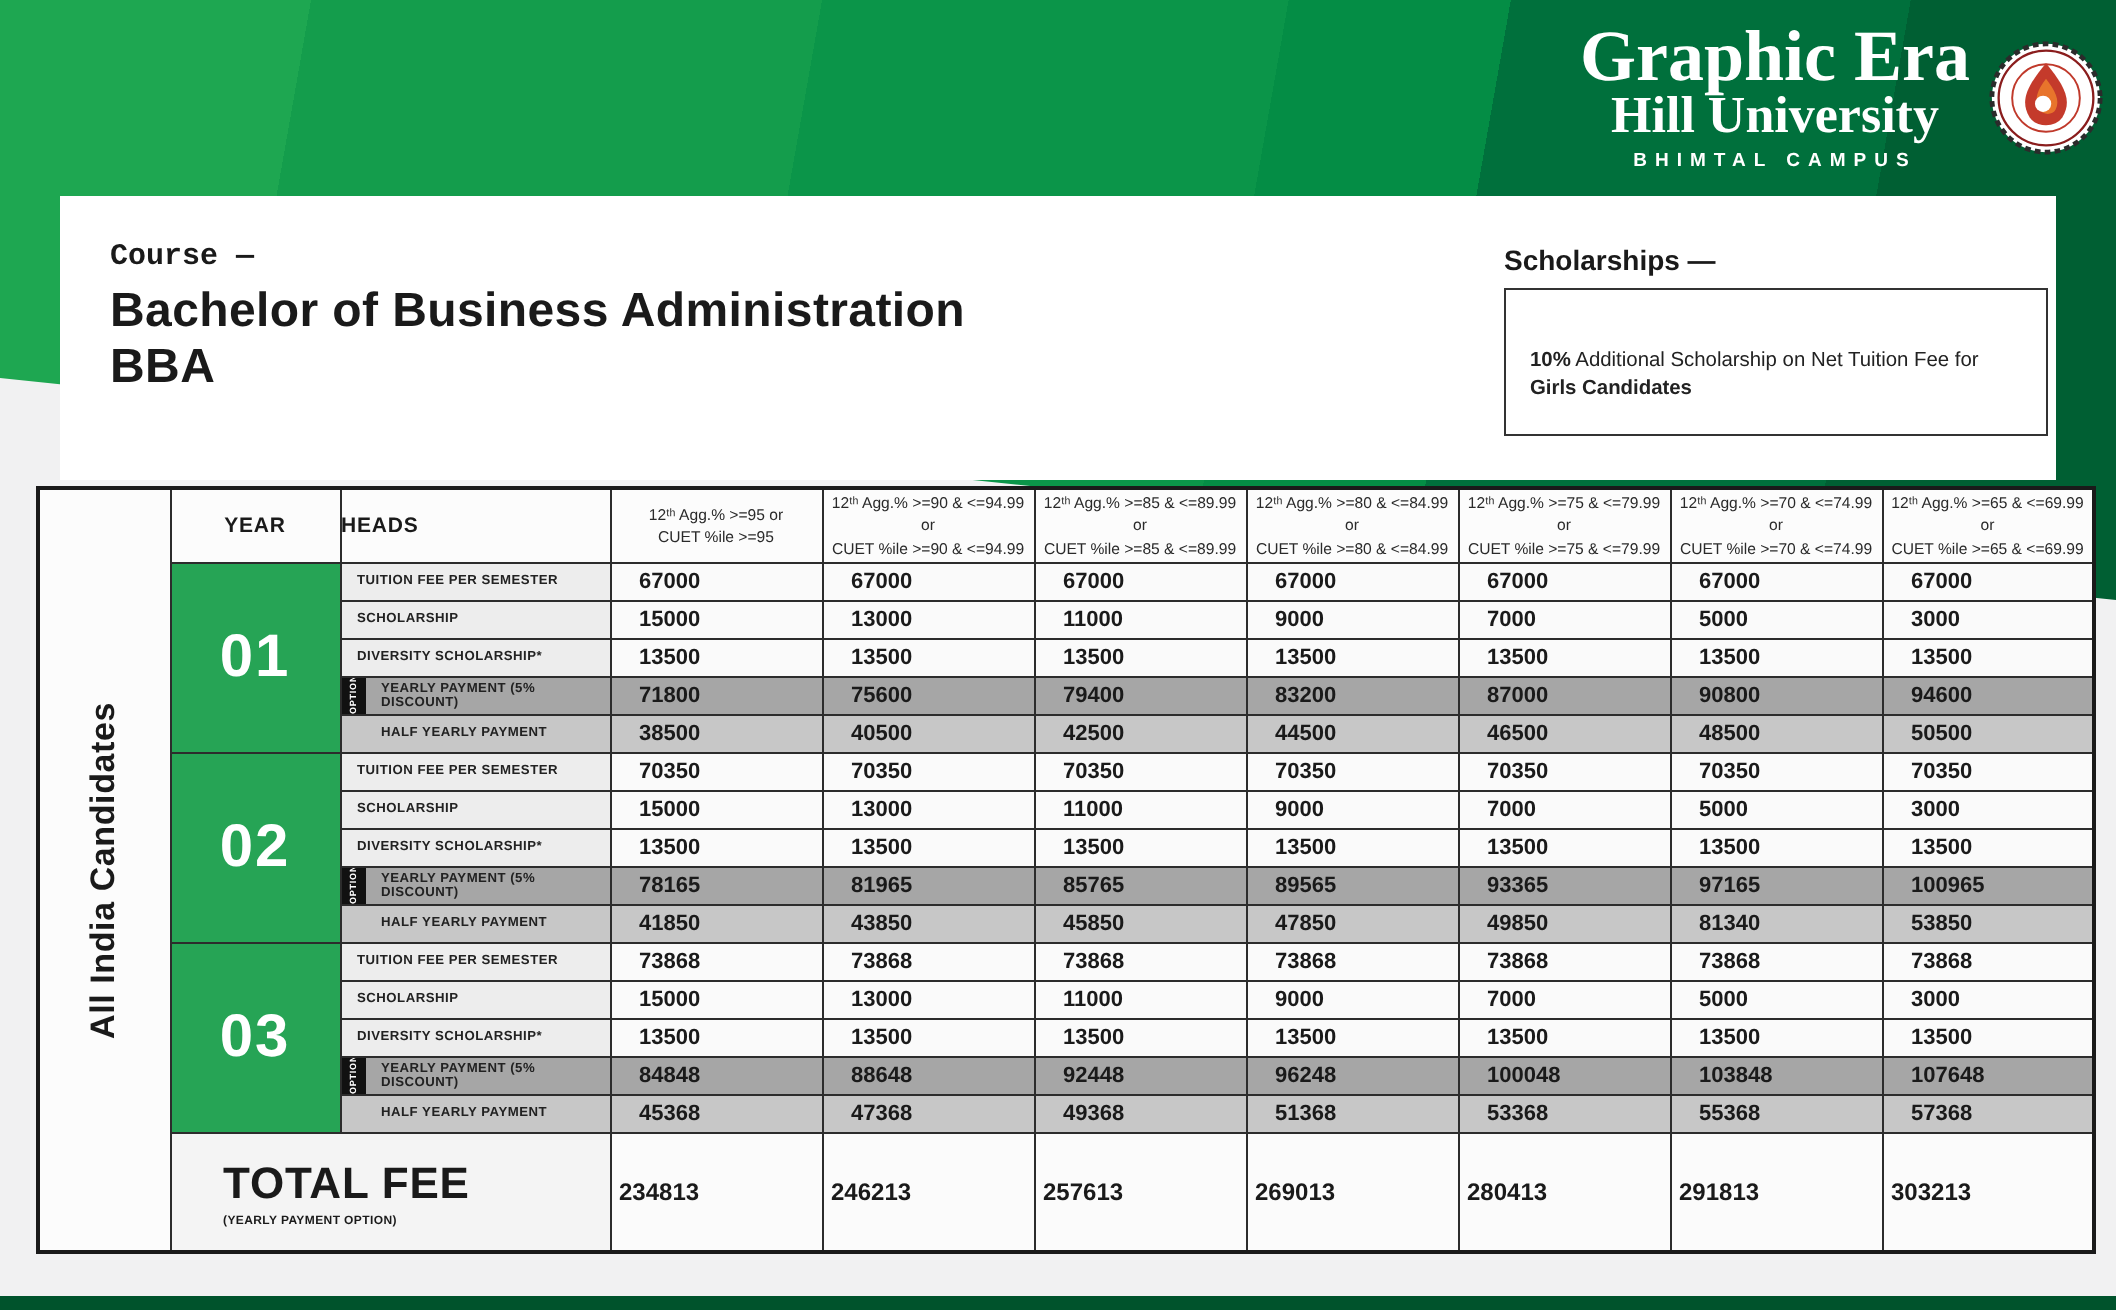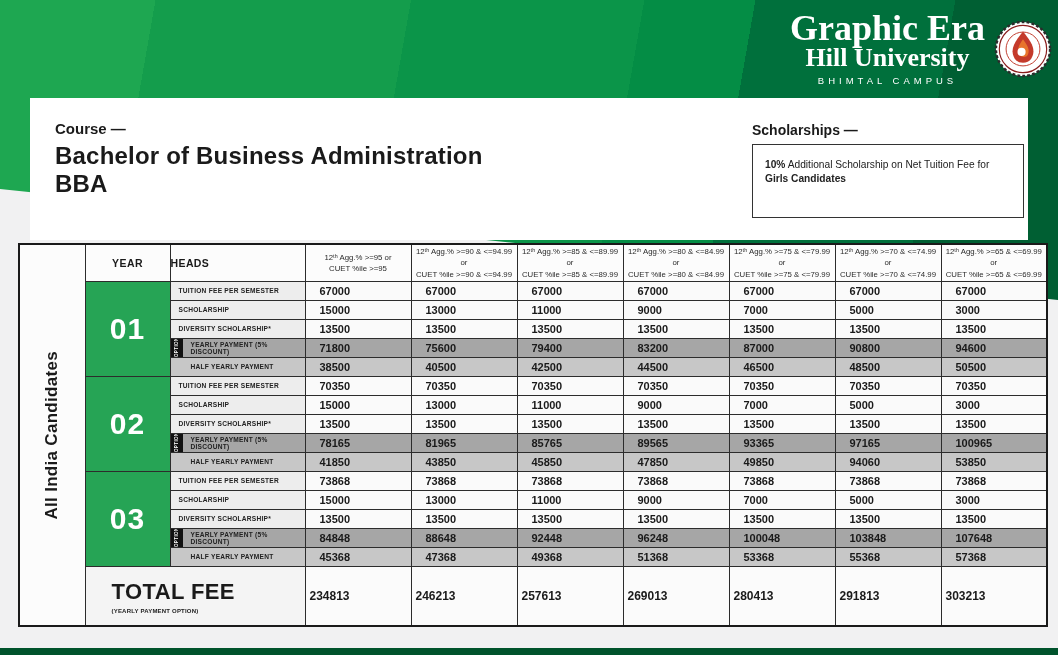--- a/index.html
+++ b/index.html
@@ -12,29 +12,29 @@
       #149D4C 14%, #149D4C 37%,
       #0B9549 37%, #0B9549 58%,
       #048D45 58%, #048D45 68%,
       #00703C 68%, #00703C 86%,
       var(--banner-green-dark,#005F33) 86%, var(--banner-green-dark,#005F33) 100%);
     clip-path:polygon(0 0,100% 0,100% 100%,0 63%);}
   .brand{position:absolute;top:12px;right:6px;display:flex;align-items:center;gap:9px;}
   .brand-text{text-align:center;color:#fff;}
   .uni1{font-family:"Liberation Serif",serif;font-weight:bold;font-size:36px;line-height:.92;}
   .uni2{font-family:"Liberation Serif",serif;font-weight:bold;font-size:26px;line-height:1;}
-  .campus{font-size:9.5px;font-weight:normal;letter-spacing:4px;margin-top:4px;}
+  .campus{font-size:9.5px;font-weight:bold;letter-spacing:4px;margin-top:4px;}
   .logo{width:58px;height:58px;}
   
   .card{position:absolute;left:30px;top:98px;width:998px;height:142px;background:#fff;}
-  .course-label{position:absolute;left:25px;top:22px;font-size:15px;font-weight:bold;}
+  .course-label{position:absolute;left:25px;top:22px;font-size:15px;font-weight:bold;font-family:Liberation Mono, monospace;}
   .course-title{position:absolute;left:25px;top:44px;font-size:24px;font-weight:bold;line-height:1.16;letter-spacing:.2px;}
   .sch-label{position:absolute;left:722px;top:24px;font-size:14px;font-weight:bold;}
   .sch-box{position:absolute;left:722px;top:46px;width:272px;height:74px;border:1.5px solid #333;
-           box-sizing:border-box;display:flex;gap:16px;padding:13px 10px 0 12px;}
+           box-sizing:border-box;display:flex;gap:16px;padding:13px 10px 0 12px;align-items:center;}
   .sch-item{font-size:10.2px;line-height:1.35;color:#222;}
   .sch-item .b{font-weight:bold;}
   .sch-item .tail{display:block;font-weight:bold;}
   
   table.fee{position:absolute;left:18px;top:243px;width:1030px;border-collapse:collapse;
             table-layout:fixed;border:2px solid #1a1a1a;background:#fff;}
   table.fee td{border:1px solid #2c2c2c;overflow:hidden;box-sizing:border-box;}
   .hrow td{height:30px;background:#FCFCFC;}
   .hy{text-align:center;font-weight:bold;font-size:10.5px;letter-spacing:.4px;}
   .hh{padding-left:0;font-weight:bold;font-size:10.5px;letter-spacing:.4px;}
@@ -252,21 +252,21 @@
       <td class="vl">97165</td>
       <td class="vl">100965</td>
     </tr>
     <tr class="r pay2">
       <td class="lb">HALF YEARLY PAYMENT</td>
       <td class="vl">41850</td>
       <td class="vl">43850</td>
       <td class="vl">45850</td>
       <td class="vl">47850</td>
       <td class="vl">49850</td>
-      <td class="vl">94060</td>
+      <td class="vl">81340</td>
       <td class="vl">53850</td>
     </tr>
 
     <tr class="r blockstart">
       <td class="yc" rowspan="5">03</td>
       <td class="lb">TUITION FEE PER SEMESTER</td>
       <td class="vl">73868</td>
       <td class="vl">73868</td>
       <td class="vl">73868</td>
       <td class="vl">73868</td>

